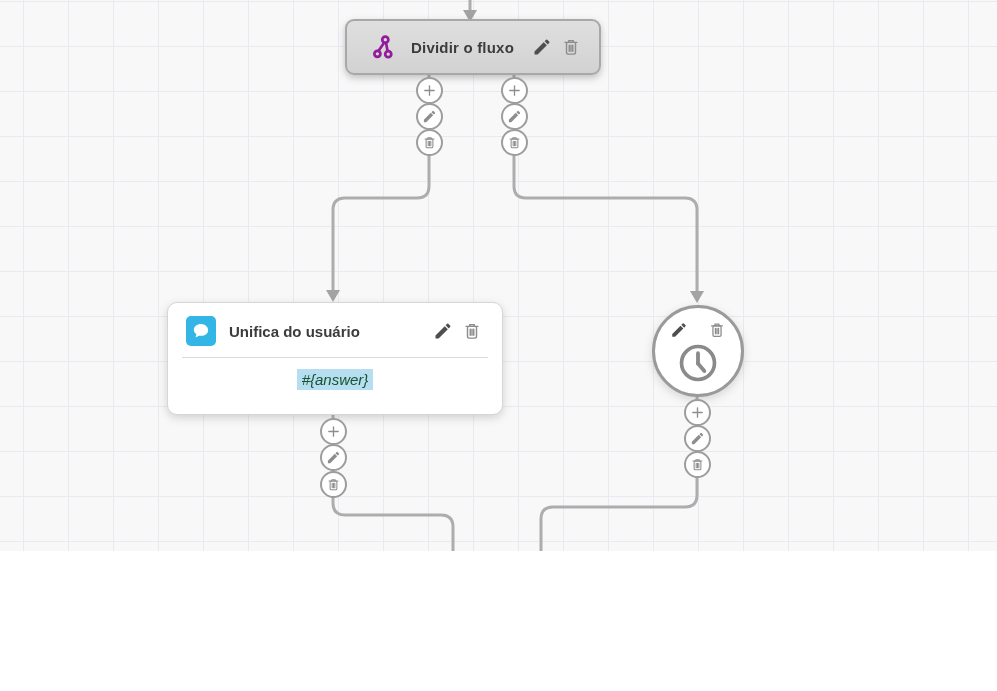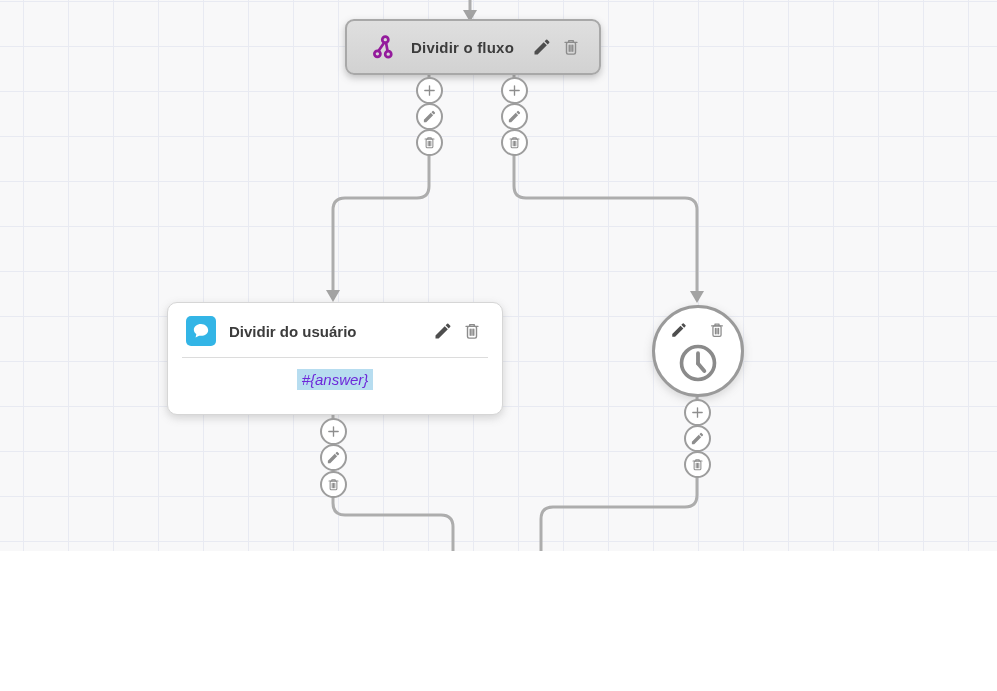--- a/index.html
+++ b/index.html
@@ -36,21 +36,21 @@
     position:absolute;left:167px;top:302px;width:336px;height:113px;z-index:2;box-sizing:border-box;
     background:#fff;border:1px solid #d6d6d6;border-radius:10px;
     box-shadow:0 3px 9px rgba(110,110,110,.28);
   }
   .card-head{display:flex;align-items:center;padding:13px 20px 11px 18px;}
   .chat-badge{width:30px;height:30px;border-radius:5px;background:#33b5e6;display:flex;align-items:center;justify-content:center;margin-right:13px;flex:0 0 auto;}
   .chat-badge svg{width:20px;height:20px;color:#ffffff;}
   .ctitle{flex:1;font-size:15px;font-weight:bold;color:#3c3c3c;white-space:nowrap;}
   .divider{height:1px;background:#dcdcdc;margin:0 14px;}
   .card-body{text-align:center;padding-top:13px;}
-  .vhl{background:#b7ddf0;font-style:italic;font-size:15px;color:#6d28d9;padding:2px 5px;}
+  .vhl{background:#b7ddf0;font-style:italic;font-size:15px;color:#14532d;padding:2px 5px;}
   
   .circle-node{
     position:absolute;left:652px;top:305px;width:92px;height:92px;z-index:2;box-sizing:border-box;
     background:#fff;border:3px solid #9a9a9a;border-radius:50%;
     box-shadow:0 3px 8px rgba(110,110,110,.25);
     display:flex;flex-direction:column;align-items:center;
     padding-top:13px;
   }
   .crow{display:flex;gap:11px;align-items:center;}
   .crow .hact{width:18px;height:18px;}
@@ -189,21 +189,21 @@
       </svg>
     </button>
 
   <div class="card">
     <div class="card-head">
       <span class="chat-badge">
           <svg viewBox="0 0 24 24">
             <use href="#ic-chat"></use>
           </svg>
         </span>
-      <span class="ctitle">Dividir do usuário</span>
+      <span class="ctitle">Unifica do usuário</span>
       <span class="hact dark">
           <svg viewBox="0 0 24 24">
             <use href="#ic-pencil"></use>
           </svg>
         </span>
       <span class="hact light">
           <svg viewBox="0 0 24 24">
             <use href="#ic-trash"></use>
           </svg>
         </span>

